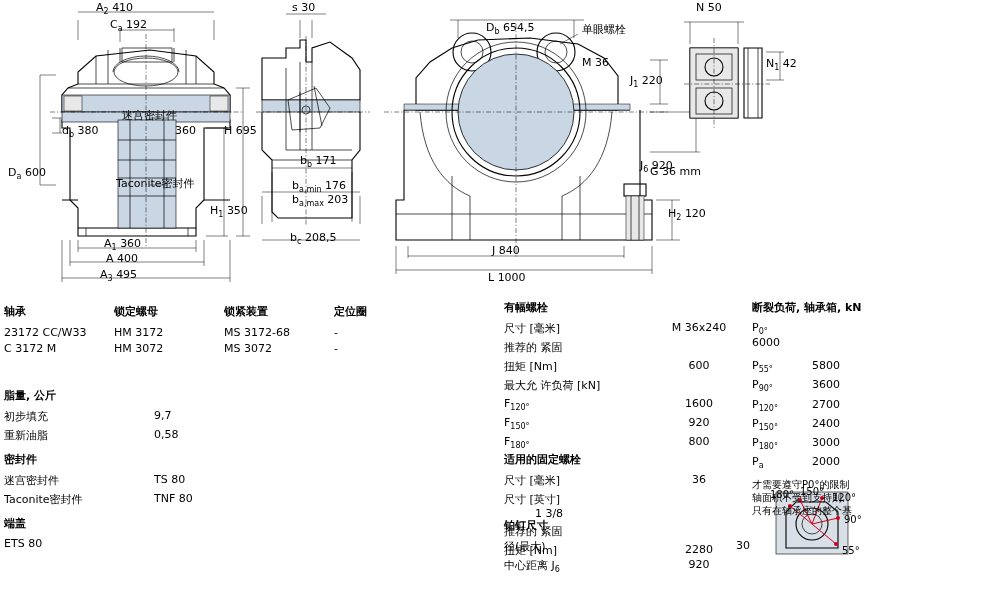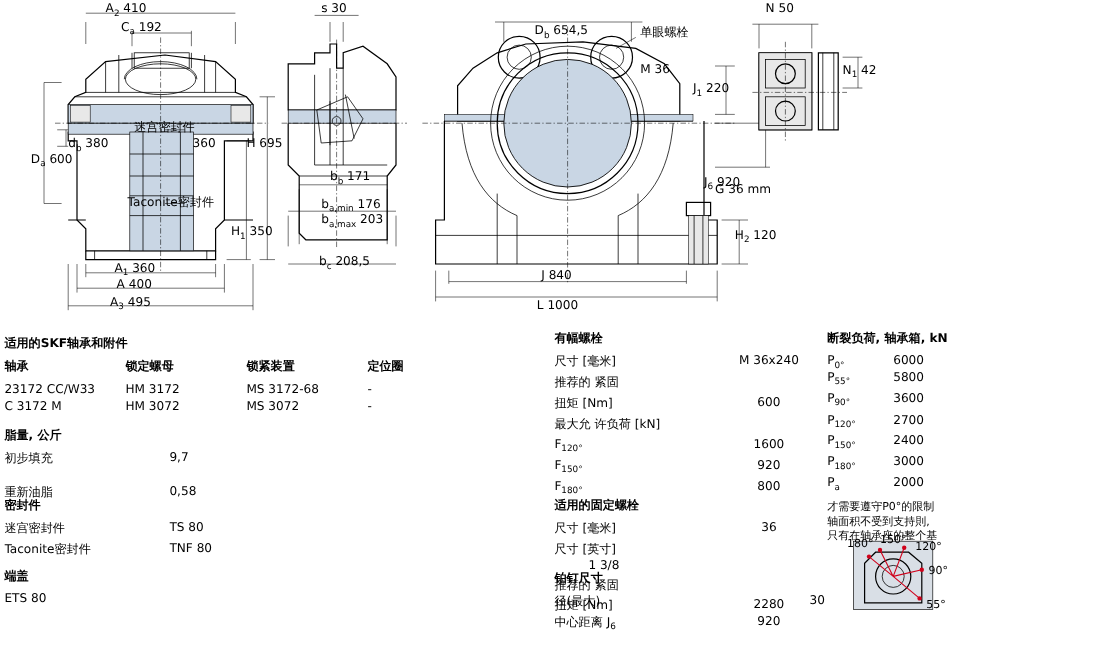--- a/index.html
+++ b/index.html
@@ -205,21 +205,21 @@
     <circle fill="#d0021b" cx="838" cy="518" r="2"></circle>
     <circle fill="#d0021b" cx="836" cy="544" r="2"></circle>
   </g>
 </svg>
 
 <div class="lbl" style="left:96px;top:2px;">A<span class="sub">2</span> <span>410</span></div>
 <div class="lbl" style="left:110px;top:19px;">C<span class="sub">a</span> <span>192</span></div>
 <div class="lbl" style="left:62px;top:125px;">d<span class="sub">b</span> <span>380</span></div>
 <div class="lbl" style="left:175px;top:125px;"><span>360</span></div>
 <div class="lbl" style="left:224px;top:125px;">H <span>695</span></div>
-<div class="lbl" style="left:8px;top:139px;margin-left:20px;">D<span class="sub">a</span> <span>600</span></div>
+<div class="lbl" style="left:8px;top:167px;">D<span class="sub">a</span> <span>600</span></div>
 <div class="lbl" style="left:210px;top:205px;">H<span class="sub">1</span> <span>350</span></div>
 <div class="lbl" style="left:104px;top:238px;">A<span class="sub">1</span> <span>360</span></div>
 <div class="lbl" style="left:106px;top:253px;">A <span>400</span></div>
 <div class="lbl" style="left:100px;top:269px;">A<span class="sub">3</span> <span>495</span></div>
 <div class="lbl" style="left:122px;top:110px;">迷宫密封件</div>
 <div class="lbl" style="left:116px;top:178px;">Taconite密封件</div>
 
 <div class="lbl" style="left:292px;top:2px;">s <span>30</span></div>
 <div class="lbl" style="left:300px;top:155px;">b<span class="sub">b</span> <span>171</span></div>
 <div class="lbl" style="left:292px;top:180px;">b<span class="sub">a,min</span> <span>176</span></div>
@@ -239,21 +239,20 @@
 <div class="lbl" style="left:696px;top:2px;">N <span>50</span></div>
 <div class="lbl" style="left:766px;top:58px;">N<span class="sub">1</span> <span>42</span></div>
 
 <div class="lbl sm" style="left:770px;top:489px;color:#000;">180°</div>
 <div class="lbl sm" style="left:800px;top:486px;">150°</div>
 <div class="lbl sm" style="left:832px;top:492px;">120°</div>
 <div class="lbl sm" style="left:844px;top:514px;">90°</div>
 <div class="lbl sm" style="left:842px;top:545px;">55°</div>
 
 <div class="tbl" style="left:4px;top:304px;">
-  <div class="hdr" style="margin-bottom:6px;">适用的SKF轴承和附件</div>
   <div class="row" style="margin-bottom:7px;">
     <div class="cell c0 hdr">轴承</div>
     <div class="cell c1 hdr">锁定螺母</div>
     <div class="cell c2 hdr">锁紧装置</div>
     <div class="cell c3 hdr">定位圈</div>
   </div>
   <div class="row" style="margin-bottom:3px;">
     <div class="cell c0">23172 CC/W33</div>
     <div class="cell c1">HM 3172</div>
     <div class="cell c2">MS 3172-68</div>
@@ -262,21 +261,21 @@
   <div class="row">
     <div class="cell c0">C 3172 M</div>
     <div class="cell c1">HM 3072</div>
     <div class="cell c2">MS 3072</div>
     <div class="cell c3">-</div>
   </div>
 </div>
 
 <div class="tbl" style="left:4px;top:388px;">
   <div class="hdr" style="margin-bottom:6px;">脂量, 公斤</div>
-  <div class="row" style="margin-bottom:16px;">
+  <div class="row" style="margin-bottom:4px;">
     <div class="cell r0">初步填充</div>
     <div class="cell r1">9,7</div>
   </div>
   <div class="row">
     <div class="cell r0">重新油脂</div>
     <div class="cell r1">0,58</div>
   </div>
 </div>
 
 <div class="tbl" style="left:4px;top:452px;">
@@ -357,21 +356,21 @@
     <div class="cell m1">30</div>
   </div>
   <div class="row">
     <div class="cell m0">中心距离 J<span class="sub">6</span></div>
     <div class="cell m1">920</div>
   </div>
 </div>
 
 <div class="tbl" style="left:752px;top:300px;">
   <div class="hdr" style="margin-bottom:6px;">断裂负荷,  轴承箱, kN</div>
-  <div class="row" style="margin-bottom:0;">
+  <div class="row" style="margin-bottom:10px;flex-direction:column;">
     <div class="cell n0">P<span class="sub">0°</span></div>
     <div class="cell n1">6000</div>
   </div>
   <div class="row" style="margin-bottom:4px;">
     <div class="cell n0">P<span class="sub">55°</span></div>
     <div class="cell n1">5800</div>
   </div>
   <div class="row" style="margin-bottom:4px;">
     <div class="cell n0">P<span class="sub">90°</span></div>
     <div class="cell n1">3600</div>

